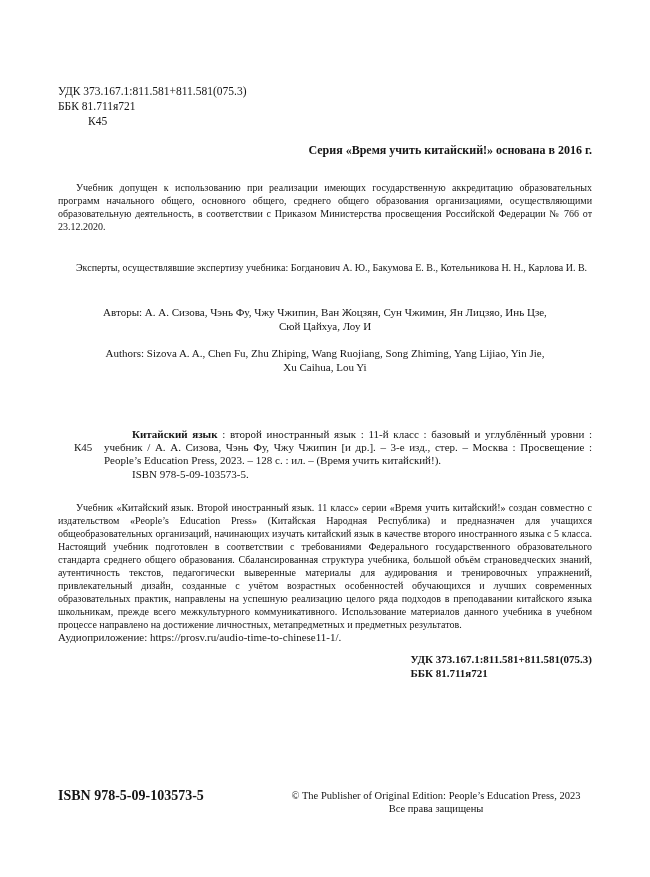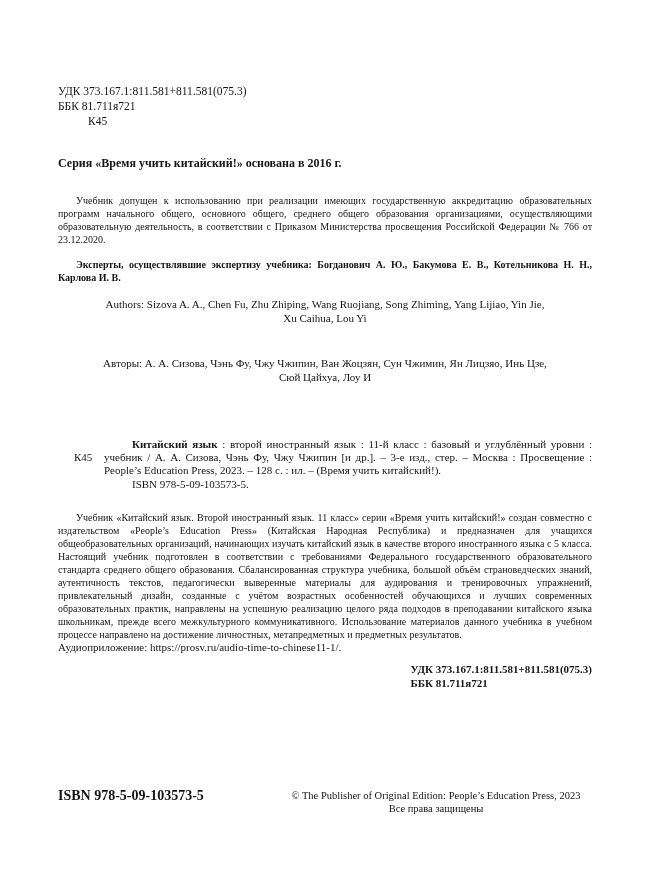--- a/index.html
+++ b/index.html
@@ -15,35 +15,35 @@
     width: 650px; height: 877px;
     padding: 84px 58px 0 58px;
     background: #ffffff;
   }
   p { margin: 0; }
 
   .codes-top { font-size: 11.5px; line-height: 15px; }
   .codes-top .k45-top { padding-left: 30px; }
 
   .series {
-    margin-top: 27px;
-    text-align: left;
+    margin-top: 14px;
+    text-align: right;
     font-weight: bold;
     font-size: 12px;
     line-height: 14px;
   }
 
   .para {
     font-size: 10px;
     line-height: 13px;
     text-align: justify;
     text-indent: 18px;
   }
   .approval { margin-top: 24px; }
-  .experts  { margin-top: 12px; font-weight: bold; }
+  .experts  { margin-top: 28px; }
 
   .centered {
     text-align: center;
     font-size: 11px;
     line-height: 13.5px;
   }
   .authors-ru { margin-top: 32px; padding: 0 42px; }
   .authors-en { margin-top: 14px; padding: 0 46px; }
 
   .catalog {
@@ -106,23 +106,23 @@
     <p>ББК 81.711я721</p>
     <p class="k45-top">К45</p>
   </div>
 
   <p class="series">Серия «Время учить китайский!» основана в 2016 г.</p>
 
   <p class="para approval">Учебник допущен к использованию при реализации имеющих государственную аккредитацию образовательных программ начального общего, основного общего, среднего общего образования организациями, осуществляющими образовательную деятельность, в соответствии с Приказом Министерства просвещения Российской Федерации № 766 от 23.12.2020.</p>
 
   <p class="para experts">Эксперты, осуществлявшие экспертизу учебника: Богданович А. Ю., Бакумова Е. В., Котельникова Н. Н., Карлова И. В.</p>
 
+  <p class="centered authors-ru">Авторы: А. А. Сизова, Чэнь Фу, Чжу Чжипин, Ван Жоцзян, Сун Чжимин, Ян Лицзяо, Инь Цзе, Сюй Цайхуа, Лоу И</p>
+
   <p class="centered authors-en">Authors: Sizova A. A., Chen Fu, Zhu Zhiping, Wang Ruojiang, Song Zhiming, Yang Lijiao, Yin Jie, Xu Caihua, Lou Yi</p>
-
-  <p class="centered authors-ru">Авторы: А. А. Сизова, Чэнь Фу, Чжу Чжипин, Ван Жоцзян, Сун Чжимин, Ян Лицзяо, Инь Цзе, Сюй Цайхуа, Лоу И</p>
 
   <div class="catalog">
     <span class="k45-margin">К45</span>
     <p class="entry"><b>Китайский язык</b><span> : второй иностранный язык : 11-й класс : базовый и углублённый уровни : учебник / А. А. Сизова, Чэнь Фу, Чжу Чжипин [и др.]. – 3-е изд., стер. – Москва : Просвещение : People’s Education Press, 2023. – 128 с. : ил. – (Время учить китайский!).</span></p>
     <p class="isbn-line">ISBN 978-5-09-103573-5.</p>
   </div>
 
   <p class="para annotation">Учебник «Китайский язык. Второй иностранный язык. 11 класс» серии «Время учить китайский!» создан совместно с издательством «People’s Education Press» (Китайская Народная Республика) и предназначен для учащихся общеобразовательных организаций, начинающих изучать китайский язык в качестве второго иностранного языка с 5 класса. Настоящий учебник подготовлен в соответствии с требованиями Федерального государственного образовательного стандарта среднего общего образования. Сбалансированная структура учебника, большой объём страноведческих знаний, аутентичность текстов, педагогически выверенные материалы для аудирования и тренировочных упражнений, привлекательный дизайн, созданные с учётом возрастных особенностей обучающихся и лучших современных образовательных практик, направлены на успешную реализацию целого ряда подходов в преподавании китайского языка школьникам, прежде всего межкультурного коммуникативного. Использование материалов данного учебника в учебном процессе направлено на достижение личностных, метапредметных и предметных результатов.</p>
 
   <p class="audio-line">Аудиоприложение: https://prosv.ru/audio-time-to-chinese11-1/.</p>

